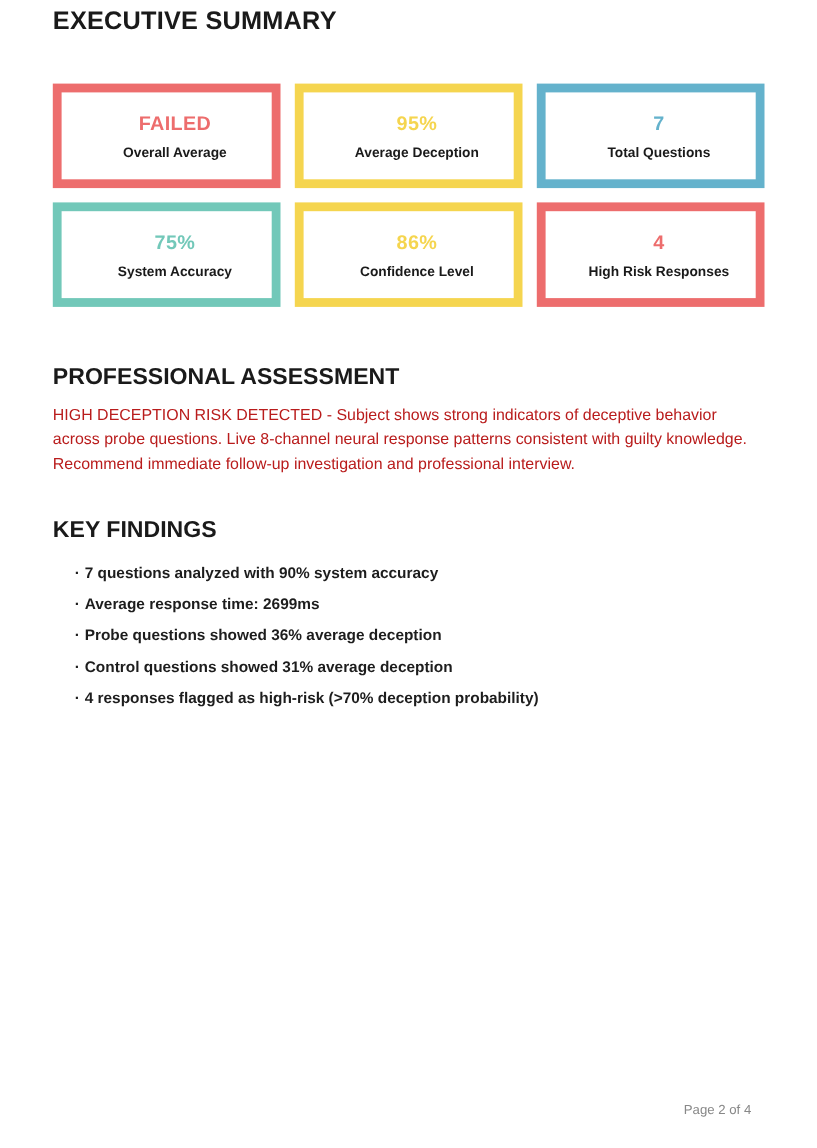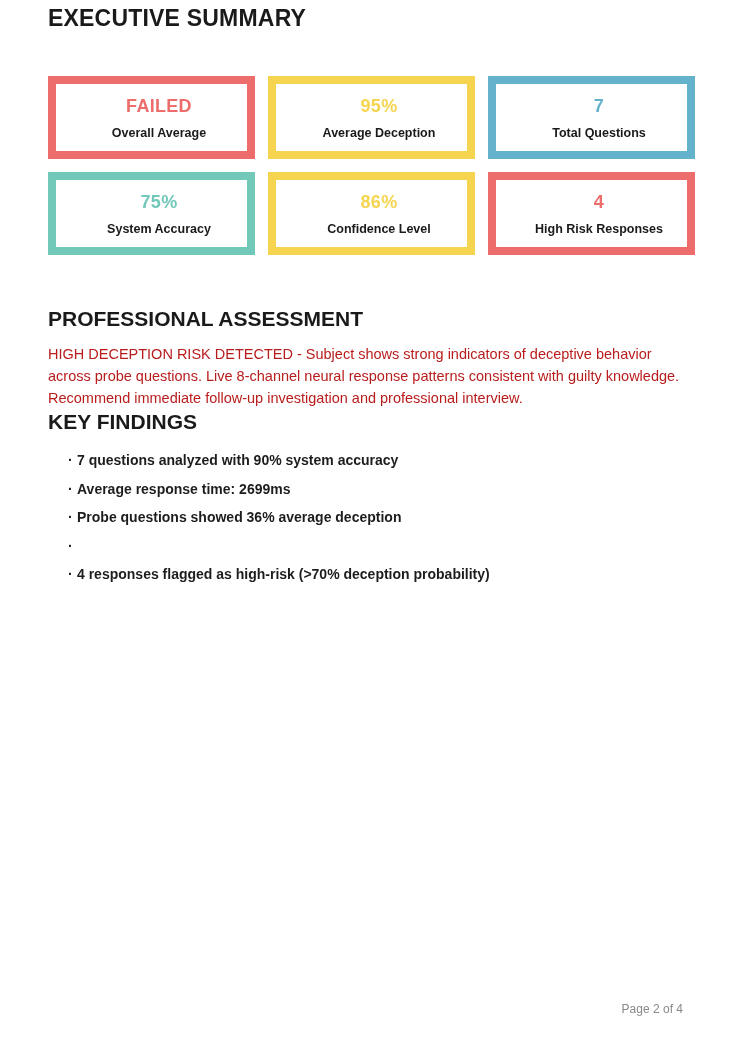--- a/index.html
+++ b/index.html
@@ -23,21 +23,21 @@
   }
 
   .cards-grid {
     margin-top: 40px;
     display: grid;
     grid-template-columns: repeat(3, 1fr);
     column-gap: 13px;
     row-gap: 13px;
   }
   .stat-card {
-    height: 83px;
+    height: 95px;
     background: #ffffff;
     border: 8px solid #cccccc;
     display: flex;
     flex-direction: column;
     align-items: center;
     justify-content: center;
     text-align: center;
     padding-left: 15px;
   }
   .card-value {
@@ -67,21 +67,21 @@
     color: var(--c-ink, #1a1a1a);
   }
   .section-assessment .section-heading { margin-top: 51px; }
   .assessment-body {
     margin-top: 12px;
     max-width: 650px;
     font-size: 14.5px;
     line-height: 22px;
     color: #b91c1c;
   }
-  .section-findings .section-heading { }
+  .section-findings .section-heading { margin-top: 36px; }
   .findings-list { margin-top: 19px; padding-left: 20px; }
   .finding-item {
     display: flex;
     align-items: baseline;
     font-size: 14px;
     font-weight: bold;
     line-height: 15px;
     margin-bottom: 13.5px;
     color: #1d1d1d;
   }
@@ -147,20 +147,21 @@
       <div class="finding-item">
         <span class="bullet-dot">·</span>
         <span>Average response time: 2699ms</span>
       </div>
       <div class="finding-item">
         <span class="bullet-dot">·</span>
         <span>Probe questions showed 36% average deception</span>
       </div>
       <div class="finding-item">
         <span class="bullet-dot">·</span>
+        <span>Control questions showed 31% average deception</span>
       </div>
       <div class="finding-item">
         <span class="bullet-dot">·</span>
         <span>4 responses flagged as high-risk (&gt;70% deception probability)</span>
       </div>
     </div>
   </div>
 
 </div>
 

